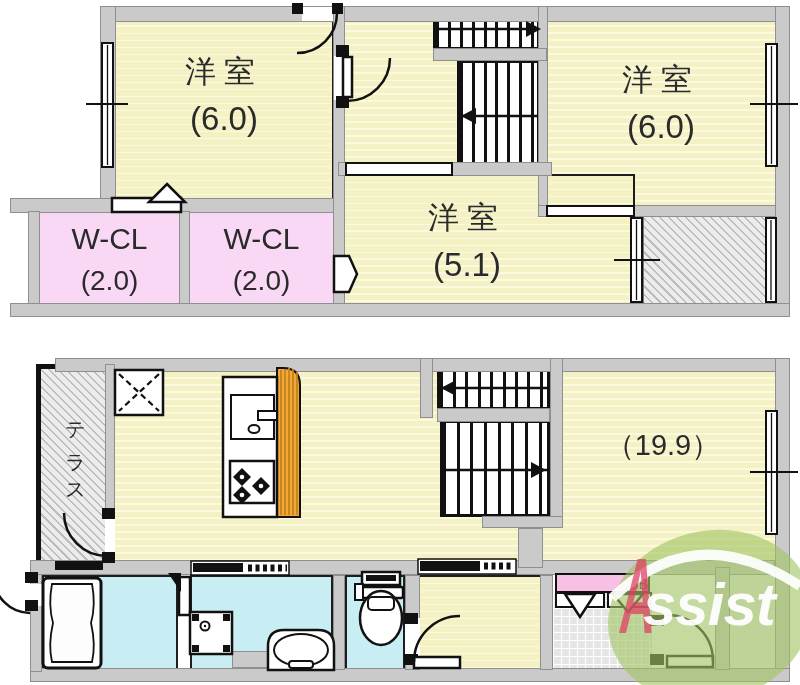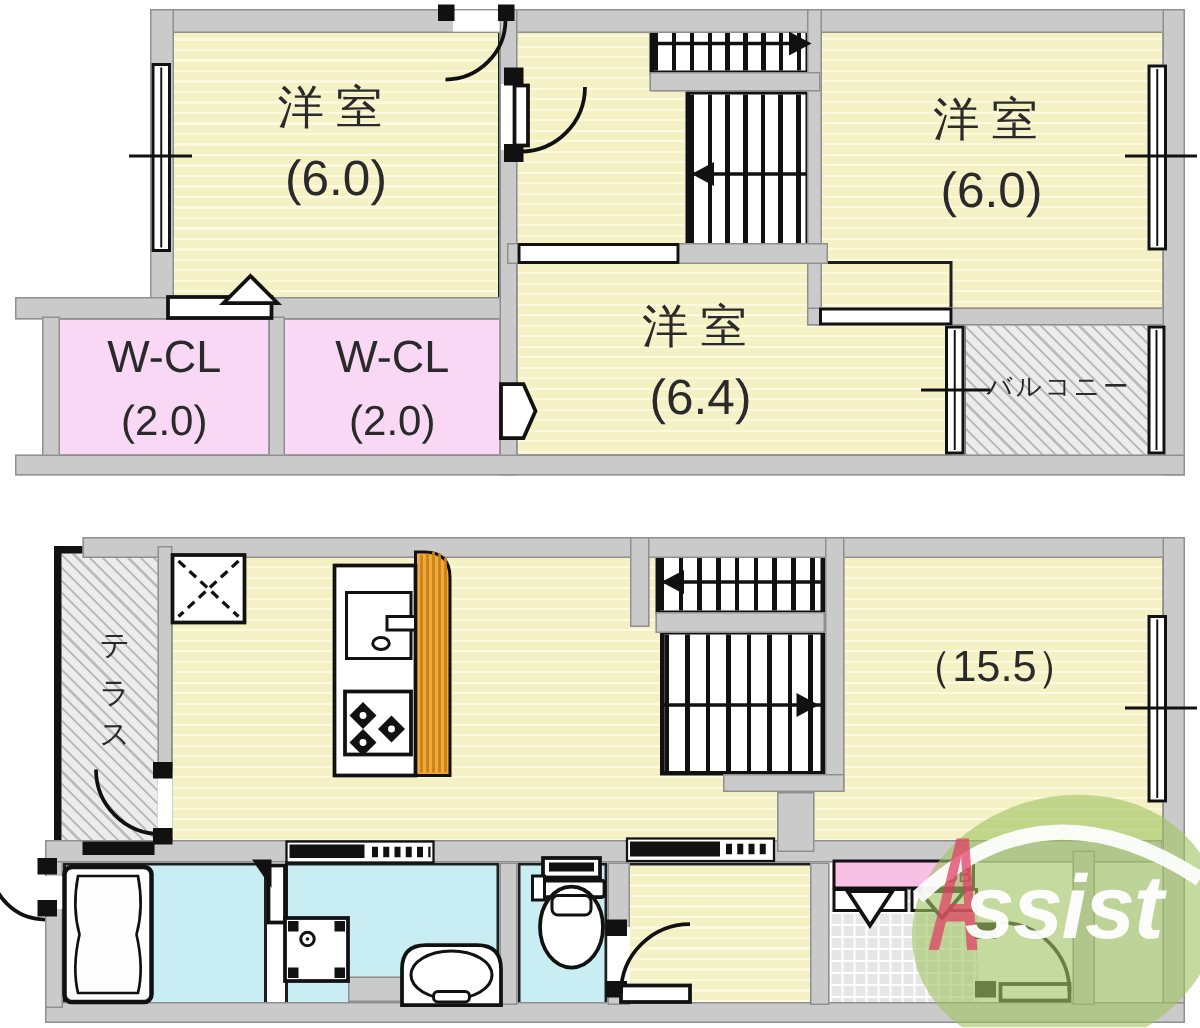--- a/index.html
+++ b/index.html
@@ -105,38 +105,35 @@
   <div class="lbl" style="left:118px;top:50px;width:212px;">
     <div class="nm" style="font-size:31px;">洋室</div>
     <div style="font-size:33px;">(6.0)</div>
   </div>
   <div class="lbl" style="left:555px;top:58px;width:212px;">
     <div class="nm" style="font-size:31px;">洋室</div>
     <div style="font-size:33px;">(6.0)</div>
   </div>
   <div class="lbl" style="left:372px;top:196px;width:190px;">
     <div class="nm" style="font-size:31px;">洋室</div>
-    <div style="font-size:33px;">(6.4)</div>
+    <div style="font-size:33px;">(5.1)</div>
   </div>
   <div class="lbl" style="left:42px;top:217px;width:135px;">
     <div style="font-size:30px;">W-CL</div>
     <div style="font-size:28px;">(2.0)</div>
   </div>
   <div class="lbl" style="left:192px;top:217px;width:139px;">
     <div style="font-size:30px;">W-CL</div>
     <div style="font-size:28px;">(2.0)</div>
   </div>
-  <div class="lbl" style="left:640px;top:246px;width:132px;letter-spacing:2px;font-size:17px;">
-    <span>バルコニー</span>
-  </div>
   <div class="lbl" style="left:58px;top:405px;width:32px;height:100px;writing-mode:vertical-rl;letter-spacing:8px;font-size:20px;">
     <span>テラス</span>
   </div>
   <div class="lbl" style="left:578px;top:424px;width:170px;">
-    <div style="font-size:29px;">（15.5）</div>
+    <div style="font-size:29px;">（19.9）</div>
   </div>
 
   <svg width="800" height="685" viewBox="0 0 800 685">
 
     <g stroke="#111" stroke-width="1.3" fill="none">
       <line x1="107.5" y1="45" x2="107.5" y2="165"></line>
       <line x1="771.5" y1="46" x2="771.5" y2="164"></line>
       <line x1="636.5" y1="220" x2="636.5" y2="300"></line>
       <line x1="771" y1="220" x2="771" y2="300"></line>
       <line x1="771.5" y1="413" x2="771.5" y2="532"></line>

